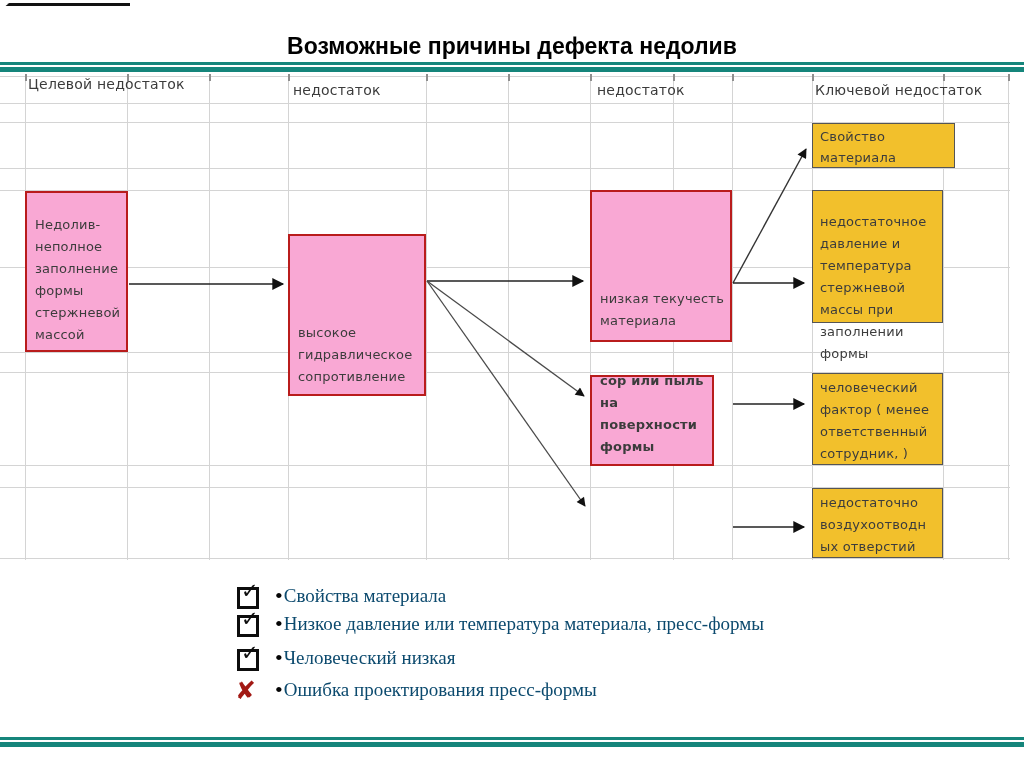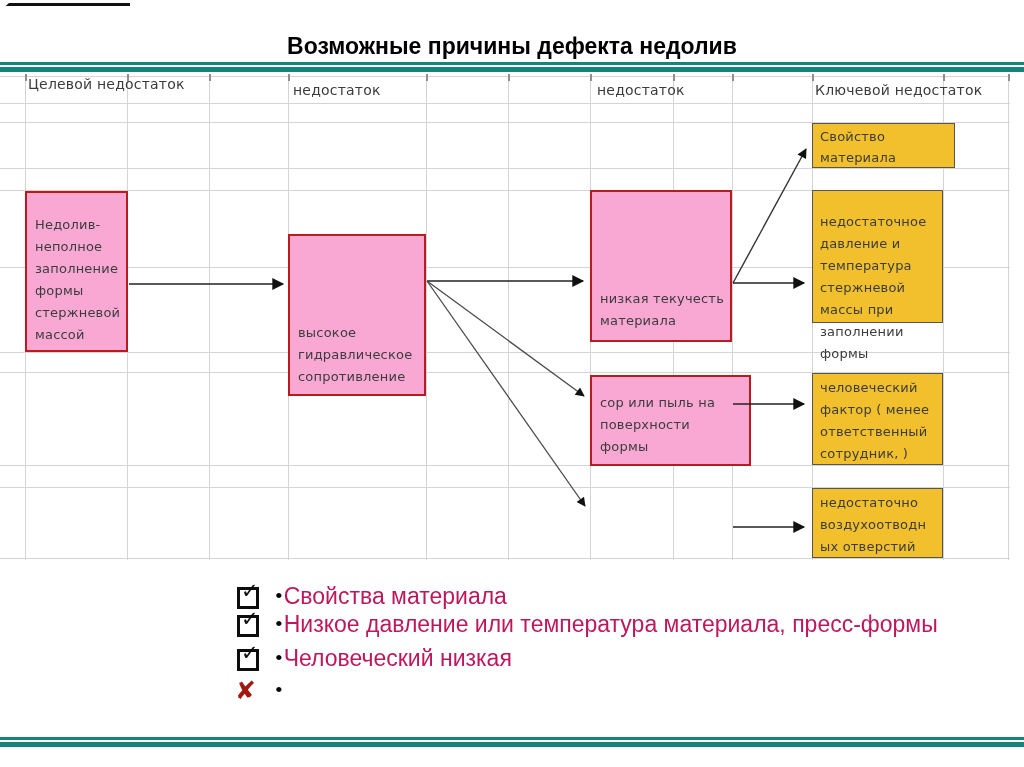--- a/index.html
+++ b/index.html
@@ -21,39 +21,39 @@
   .gridtick{position:absolute;top:-2px;width:2px;height:7px;background:#8f8f8f;}
   .col-header{position:absolute;font-size:14px;color:#3b3b3b;letter-spacing:.2px;z-index:2;}
   
   .box{position:absolute;box-sizing:border-box;background:#f9a8d4;border:2px solid #b91c1c;
        color:#3c3c3c;font-size:13px;line-height:22px;white-space:pre-line;z-index:2;
        display:flex;flex-direction:column;justify-content:flex-end;letter-spacing:.2px;}
   .box.key{background:var(--yellow,#f2c02c);border:1px solid #555;justify-content:flex-start;}
   .cause-box {left:25px; top:191px;width:103px;height:161px;padding:0 0 4px 8px;}
   .mid-box   {left:288px;top:190px;width:138px;height:162px;padding:0 0 6px 8px;margin-top:44px;}
   .flow1-box {left:590px;top:190px;width:142px;height:152px;padding:0 0 8px 8px;}
-  .flow2-box {left:590px;top:375px;width:161px;height:91px; padding:0 0 6px 8px;}
+  .flow2-box {left:590px;top:375px;width:124px;height:91px; padding:0 0 6px 8px;font-weight:bold;}
   .flow3-box {left:590px;top:490px;width:142px;height:68px; padding:0 0 6px 8px;}
   .key1-box  {left:812px;top:123px;width:143px;height:45px; padding:2px 0 0 7px;line-height:21px;}
   .key2-box  {left:812px;top:190px;width:131px;height:133px;padding:20px 0 0 7px;}
   .key3-box  {left:812px;top:373px;width:131px;height:92px; padding:3px 0 0 7px;}
   .key4-box  {left:812px;top:488px;width:131px;height:70px; padding:3px 0 0 7px;}
   
   .arrows{position:absolute;left:0;top:0;width:1024px;height:767px;z-index:3;pointer-events:none;}
   
   .check-row{position:absolute;left:237px;display:flex;align-items:flex-start;z-index:2;}
   .row1{top:583px;} .row2{top:611px;} .row3{top:645px;} .row4{top:677px;}
   .marker-cell{width:26px;flex:0 0 26px;position:relative;height:26px;}
   .checkbox{position:absolute;left:0;top:4px;width:16px;height:16px;border:3px solid #0d0d0d;}
   .checkbox .tick{position:absolute;left:1px;top:-9px;font-family:"DejaVu Sans",sans-serif;
                   font-weight:bold;font-size:21px;color:#0d0d0d;line-height:1;}
   .cross{position:absolute;left:-2px;top:1px;font-family:"DejaVu Sans",sans-serif;font-weight:bold;
          font-size:25px;color:var(--red,#a21914);line-height:1;}
   .bullet{font-family:"Liberation Serif",serif;font-size:22px;line-height:26px;margin:0 1px 0 12px;color:#050505;}
-  .check-text{font-family:Liberation Sans, sans-serif;font-size:23px;line-height:26px;color:#be185d;}
+  .check-text{font-family:Liberation Serif, serif;font-size:19px;line-height:26px;color:#0c4a6e;}
 </style>
 </head>
 <body>
 
 <div class="slide">
 
   <div class="corner-line"></div>
   <div class="slide-title">Возможные причины дефекта недолив</div>
   <div class="rule t1"></div>
   <div class="rule t2"></div>
@@ -176,17 +176,18 @@
     </span>
     <span class="bullet">•</span>
     <span class="check-text">Человеческий низкая</span>
   </div>
 
   <div class="check-row row4">
     <span class="marker-cell">
       <span class="cross">✘</span>
     </span>
     <span class="bullet">•</span>
+    <span class="check-text">Ошибка проектирования пресс-формы</span>
   </div>
 
   <div class="rule b1"></div>
   <div class="rule b2"></div>
 </div>
 
 </body></html>

